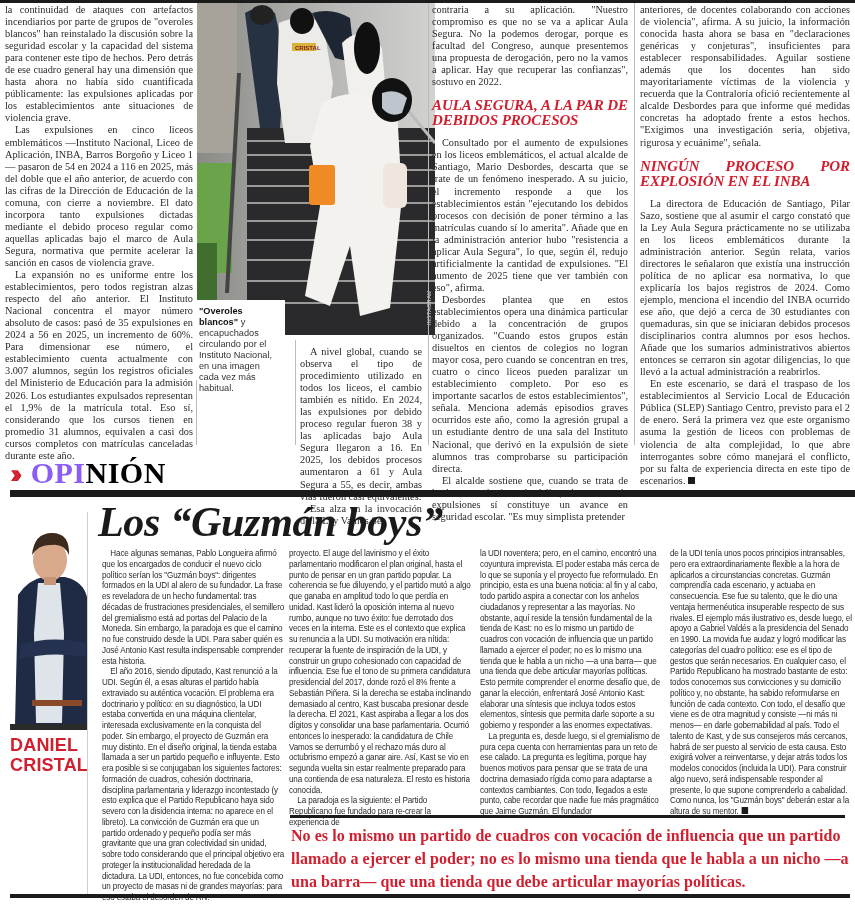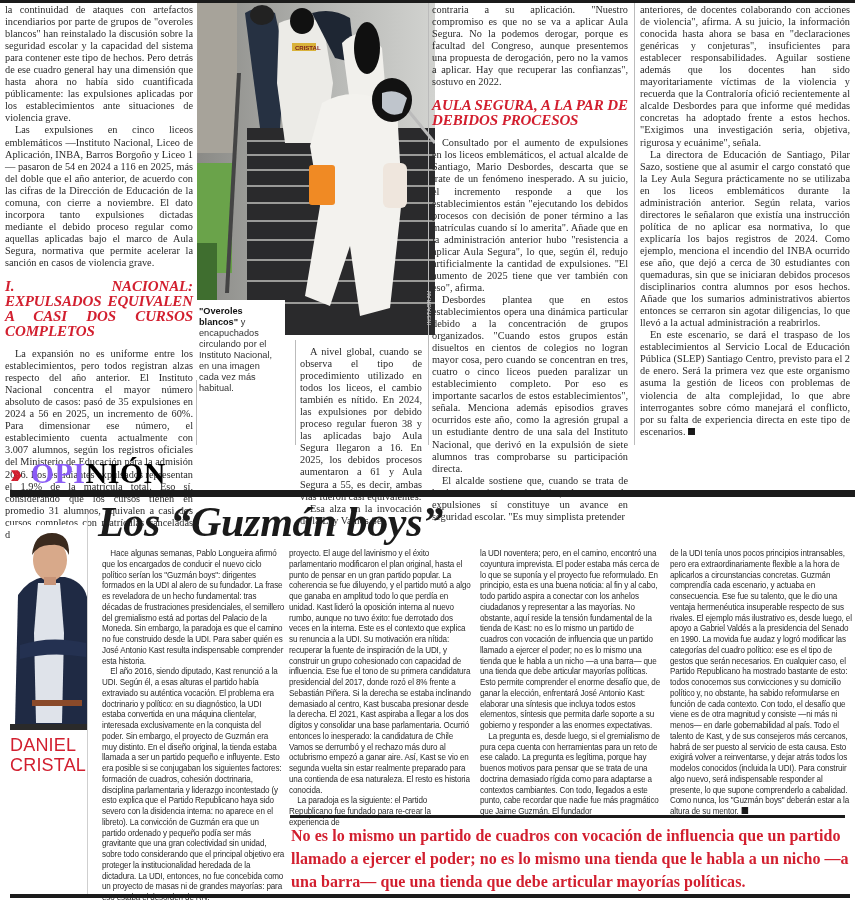--- a/index.html
+++ b/index.html
@@ -25,21 +25,21 @@
   .caption-box b { color: #111; font-weight: bold; }
 
   .opinion-header { position: absolute; left: 10px; top: 458px; font-family: "Liberation Serif", serif; font-weight: bold; font-size: 30px; line-height: 30px; letter-spacing: 0.5px; }
   .opinion-chev { color: #d21f2f; font-family: "Liberation Sans", sans-serif; font-weight: bold; font-size: 28px; letter-spacing: -6px; margin-right: 14px; }
   .opinion-gray { color: #8b5cf6; }
   .opinion-red { color: #000000; }
   .opinion-rule { position: absolute; left: 10px; top: 490px; width: 845px; height: 7px; background: #1b1b1b; }
 
   .author-photo { position: absolute; left: 10px; top: 525px; width: 77px; height: 200px; overflow: hidden; }
   .author-bar { position: absolute; left: 10px; top: 724px; width: 77px; height: 6px; background: #2a2a2a; }
-  .author-name { position: absolute; left: 10px; top: 735px; font-family: "Liberation Sans", sans-serif; font-size: 18px; line-height: 20px; color: #d21f2f; letter-spacing: 0.2px; }
+  .author-name { position: absolute; left: 10px; top: 735px; font-family: "Liberation Sans", sans-serif; font-size: 18px; line-height: 20px; color: #d21f2f; letter-spacing: 0.2px; font-weight: bold; }
   .author-rule { position: absolute; left: 87px; top: 512px; width: 1px; height: 385px; background: #cfcfcf; }
 
   .op-title { position: absolute; left: 98px; top: 502px; font-family: "Liberation Serif", serif; font-style: italic; font-size: 42px; line-height: 40px; color: #1a1a1a; letter-spacing: -0.3px; }
 
   .op-col { position: absolute; top: 548px; width: 183px; font-family: "Liberation Sans", sans-serif; font-size: 8.7px; line-height: 10.75px; color: #2b2b2b; text-align: left; letter-spacing: -0.15px; transform: scaleX(0.93); transform-origin: left top; }
   .op-col p { text-indent: 9px; }
   .op-col p.noindent { text-indent: 0; }
   .opc1 { left: 102px; width: 196px; }
   .opc2 { left: 289px; width: 196px; }
   .opc3 { left: 480px; width: 196px; }
@@ -52,21 +52,20 @@
   .end-mark { display: inline-block; width: 7px; height: 7px; background: #1b1b1b; margin-left: 3px; vertical-align: baseline; }
 </style>
 </head>
 <body>
 
 <div class="topbar"></div>
 
 <div class="news-col col1">
   <p class="noindent">la continuidad de ataques con artefactos incendiarios por parte de grupos de "overoles blancos" han reinstalado la discusión sobre la seguridad escolar y la capacidad del sistema para contener este tipo de hechos. Pero detrás de ese cuadro general hay una dimensión que hasta ahora no había sido cuantificada públicamente: las expulsiones aplicadas por los establecimientos ante situaciones de violencia grave.</p>
   <p>Las expulsiones en cinco liceos emblemáticos —Instituto Nacional, Liceo de Aplicación, INBA, Barros Borgoño y Liceo 1— pasaron de 54 en 2024 a 116 en 2025, más del doble que el año anterior, de acuerdo con las cifras de la Dirección de Educación de la comuna, con cierre a noviembre. El dato incorpora tanto expulsiones dictadas mediante el debido proceso regular como aquellas aplicadas bajo el marco de Aula Segura, normativa que permite acelerar la sanción en casos de violencia grave.</p>
-  <h3 class="subhead">I. Nacional: expulsados equivalen a casi dos cursos completos</h3>
   <p>La expansión no es uniforme entre los establecimientos, pero todos registran alzas respecto del año anterior. El Instituto Nacional concentra el mayor número absoluto de casos: pasó de 35 expulsiones en 2024 a 56 en 2025, un incremento de 60%. Para dimensionar ese número, el establecimiento cuenta actualmente con 3.007 alumnos, según los registros oficiales del Ministerio de Educación para la admisión 2026. Los estudiantes expulsados representan el 1,9% de la matrícula total. Eso sí, considerando que los cursos tienen en promedio 31 alumnos, equivalen a casi dos cursos completos con matrículas canceladas durante este año.</p>
 </div>
 
 <div class="vrule" style="left:196px; top:300px; height:145px;"></div>
 
 <div class="photo">
   <svg width="238" height="332" viewBox="0 0 238 332">
     <defs>
       <linearGradient id="wall" x1="0" y1="0" x2="1" y2="0">
         <stop offset="0" stop-color="#8a8a86"></stop>
@@ -134,20 +133,21 @@
   <h3 class="subhead">Aula Segura, a la par de debidos procesos</h3>
   <p>Consultado por el aumento de expulsiones en los liceos emblemáticos, el actual alcalde de Santiago, Mario Desbordes, descarta que se trate de un fenómeno inesperado. A su juicio, el incremento responde a que los establecimientos están "ejecutando los debidos procesos con decisión de poner término a las matrículas cuando sí lo amerita". Añade que en la administración anterior hubo "resistencia a aplicar Aula Segura", lo que, según él, redujo artificialmente la cantidad de expulsiones. "El aumento de 2025 tiene que ver también con eso", afirma.</p>
   <p>Desbordes plantea que en estos establecimientos opera una dinámica particular debido a la concentración de grupos organizados. "Cuando estos grupos están disueltos en cientos de colegios no logran mayor cosa, pero cuando se concentran en tres, cuatro o cinco liceos pueden paralizar un establecimiento completo. Por eso es importante sacarlos de estos establecimientos", señala. Menciona además episodios graves ocurridos este año, como la agresión grupal a un estudiante dentro de una sala del Instituto Nacional, que derivó en la expulsión de siete alumnos tras comprobarse su participación directa.</p>
   <p>El alcalde sostiene que, cuando se trata de hechos constitutivos de delito, el aumento de expulsiones sí constituye un avance en seguridad escolar. "Es muy simplista pretender</p>
 </div>
 
 <div class="vrule" style="left:634px; top:3px; height:442px;"></div>
 
 <div class="news-col col4">
   <p class="noindent">anteriores, de docentes colaborando con acciones de violencia", afirma. A su juicio, la información conocida hasta ahora se basa en "declaraciones genéricas y conjeturas", insuficientes para establecer responsabilidades. Aguilar sostiene además que los docentes han sido mayoritariamente víctimas de la violencia y recuerda que la Contraloría ofició recientemente al alcalde Desbordes para que informe qué medidas concretas ha adoptado frente a estos hechos. "Exigimos una investigación seria, objetiva, rigurosa y ecuánime", señala.</p>
+  <h3 class="subhead">Ningún proceso por explosión en el INBA</h3>
   <p>La directora de Educación de Santiago, Pilar Sazo, sostiene que al asumir el cargo constató que la Ley Aula Segura prácticamente no se utilizaba en los liceos emblemáticos durante la administración anterior. Según relata, varios directores le señalaron que existía una instrucción política de no aplicar esa normativa, lo que explicaría los bajos registros de 2024. Como ejemplo, menciona el incendio del INBA ocurrido ese año, que dejó a cerca de 30 estudiantes con quemaduras, sin que se iniciaran debidos procesos disciplinarios contra alumnos por esos hechos. Añade que los sumarios administrativos abiertos entonces se cerraron sin agotar diligencias, lo que llevó a la actual administración a reabrirlos.</p>
   <p><span>En este escenario, se dará el traspaso de los establecimientos al Servicio Local de Educación Pública (SLEP) Santiago Centro, previsto para el 2 de enero. Será la primera vez que este organismo asuma la gestión de liceos con problemas de violencia de alta complejidad, lo que abre interrogantes sobre cómo manejará el conflicto, por su falta de experiencia directa en este tipo de escenarios.</span><span class="end-mark"></span></p>
 </div>
 
 <div class="opinion-header">
   <span class="opinion-chev">››</span><span class="opinion-gray">OPI</span><span class="opinion-red">NIÓN</span>
 </div>
 <div class="opinion-rule"></div>
 
 <div class="author-photo">

